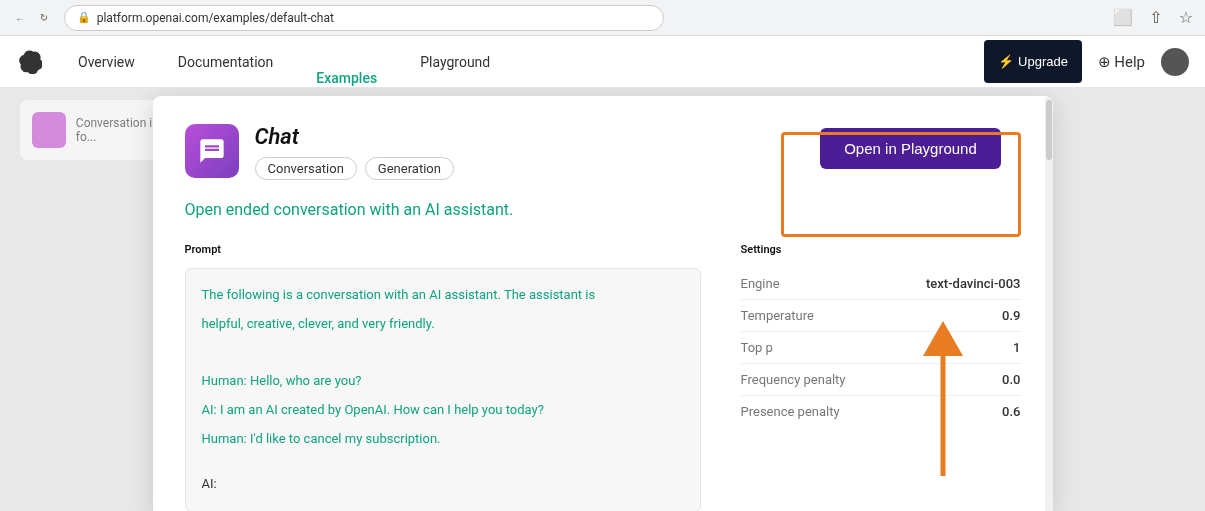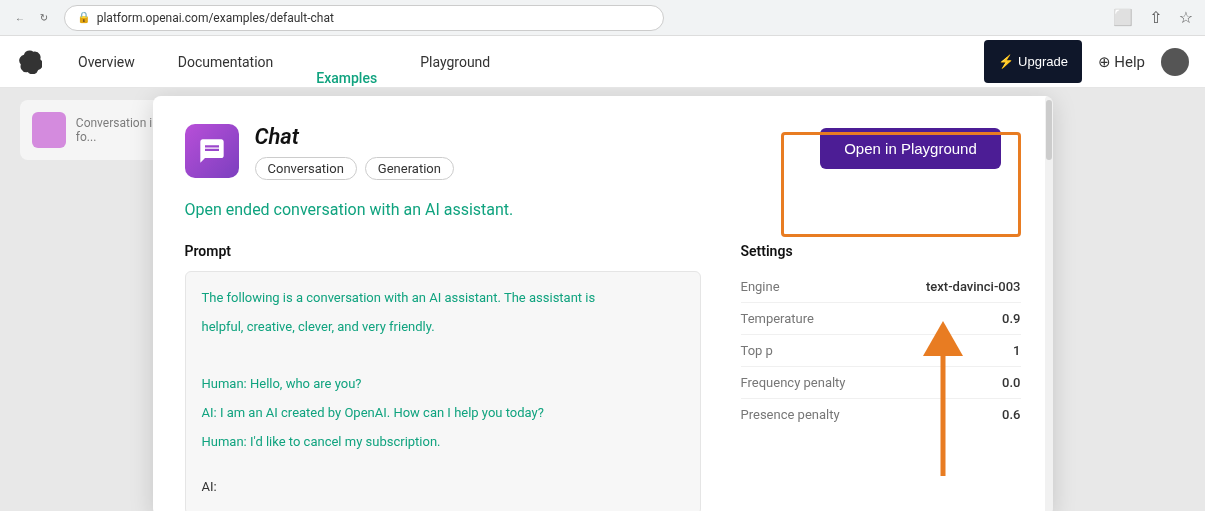--- a/index.html
+++ b/index.html
@@ -254,21 +254,21 @@
       color: #10a37f;
       margin-bottom: 24px;
     }
     .modal-columns {
       display: flex;
       gap: 40px;
     }
     .prompt-section { flex: 1; }
     .settings-section { flex: 0 0 280px; }
     .section-title {
-      font-size: 14px;
+      font-size: 11px;
       font-weight: 600;
       color: #111;
       margin-bottom: 12px;
     }
     .prompt-box {
       background: #f7f7f7;
       border: 1px solid #e5e5e5;
       border-radius: 6px;
       padding: 16px;
       font-size: 13px;

